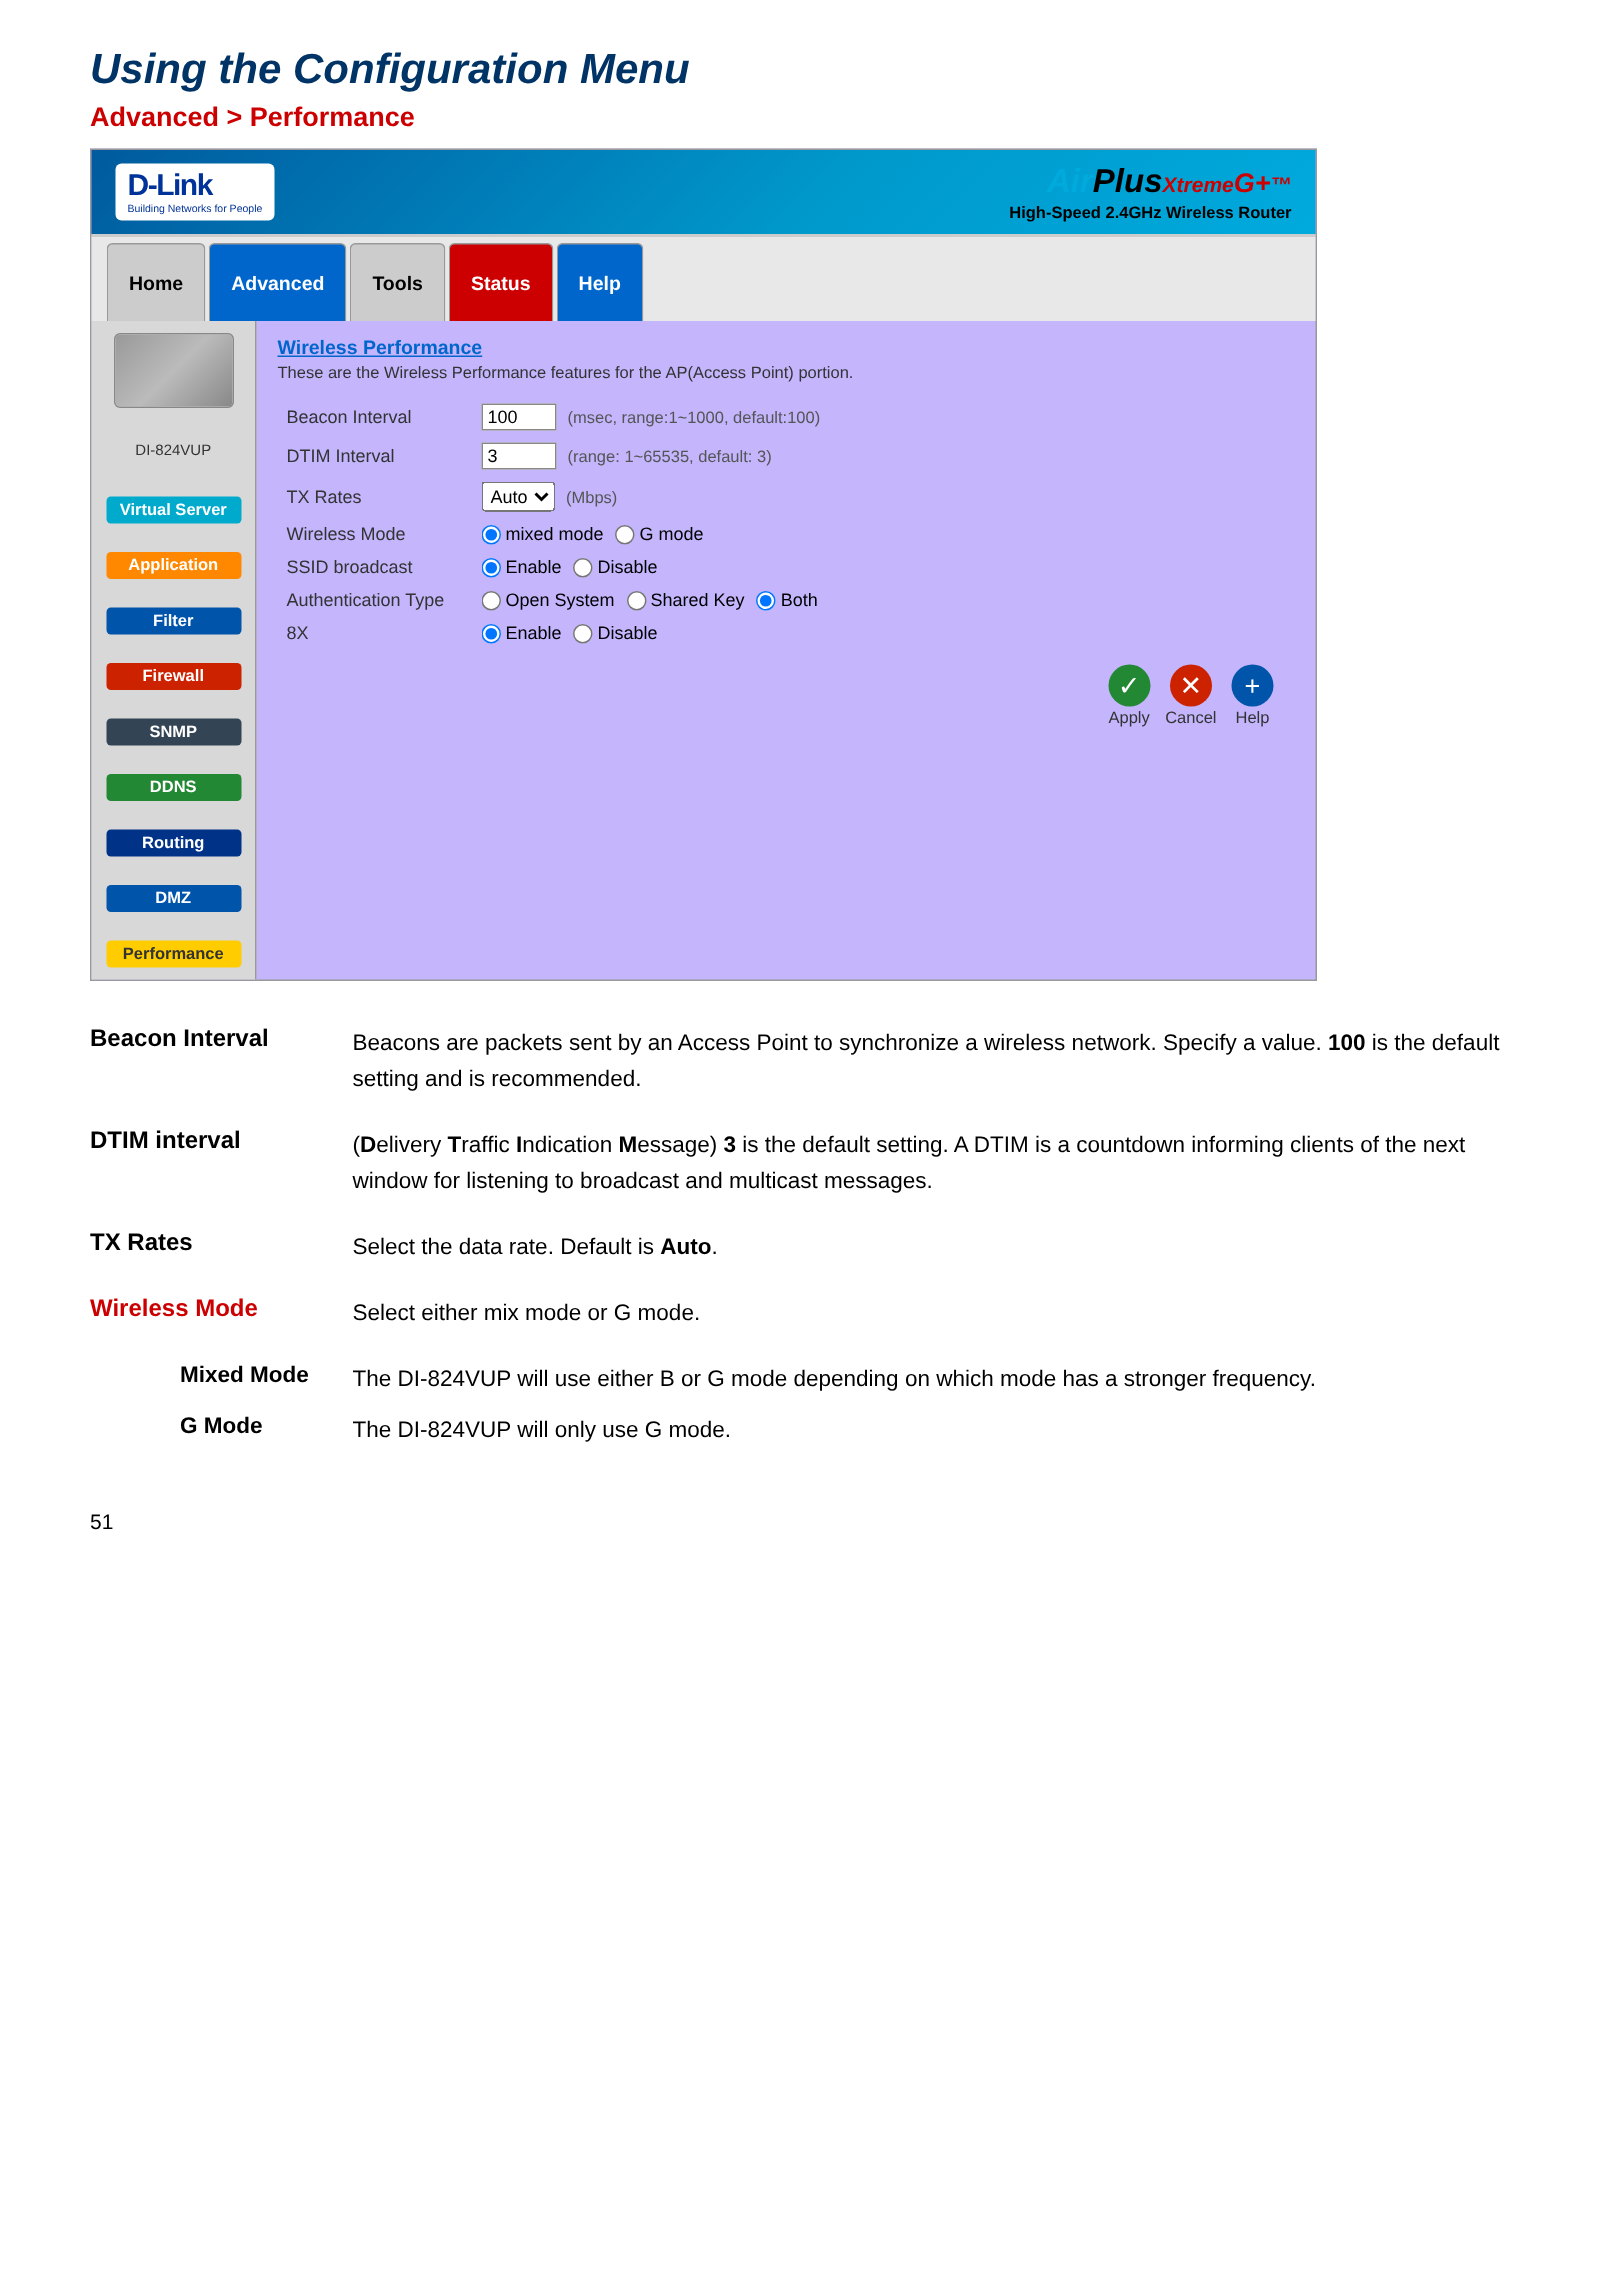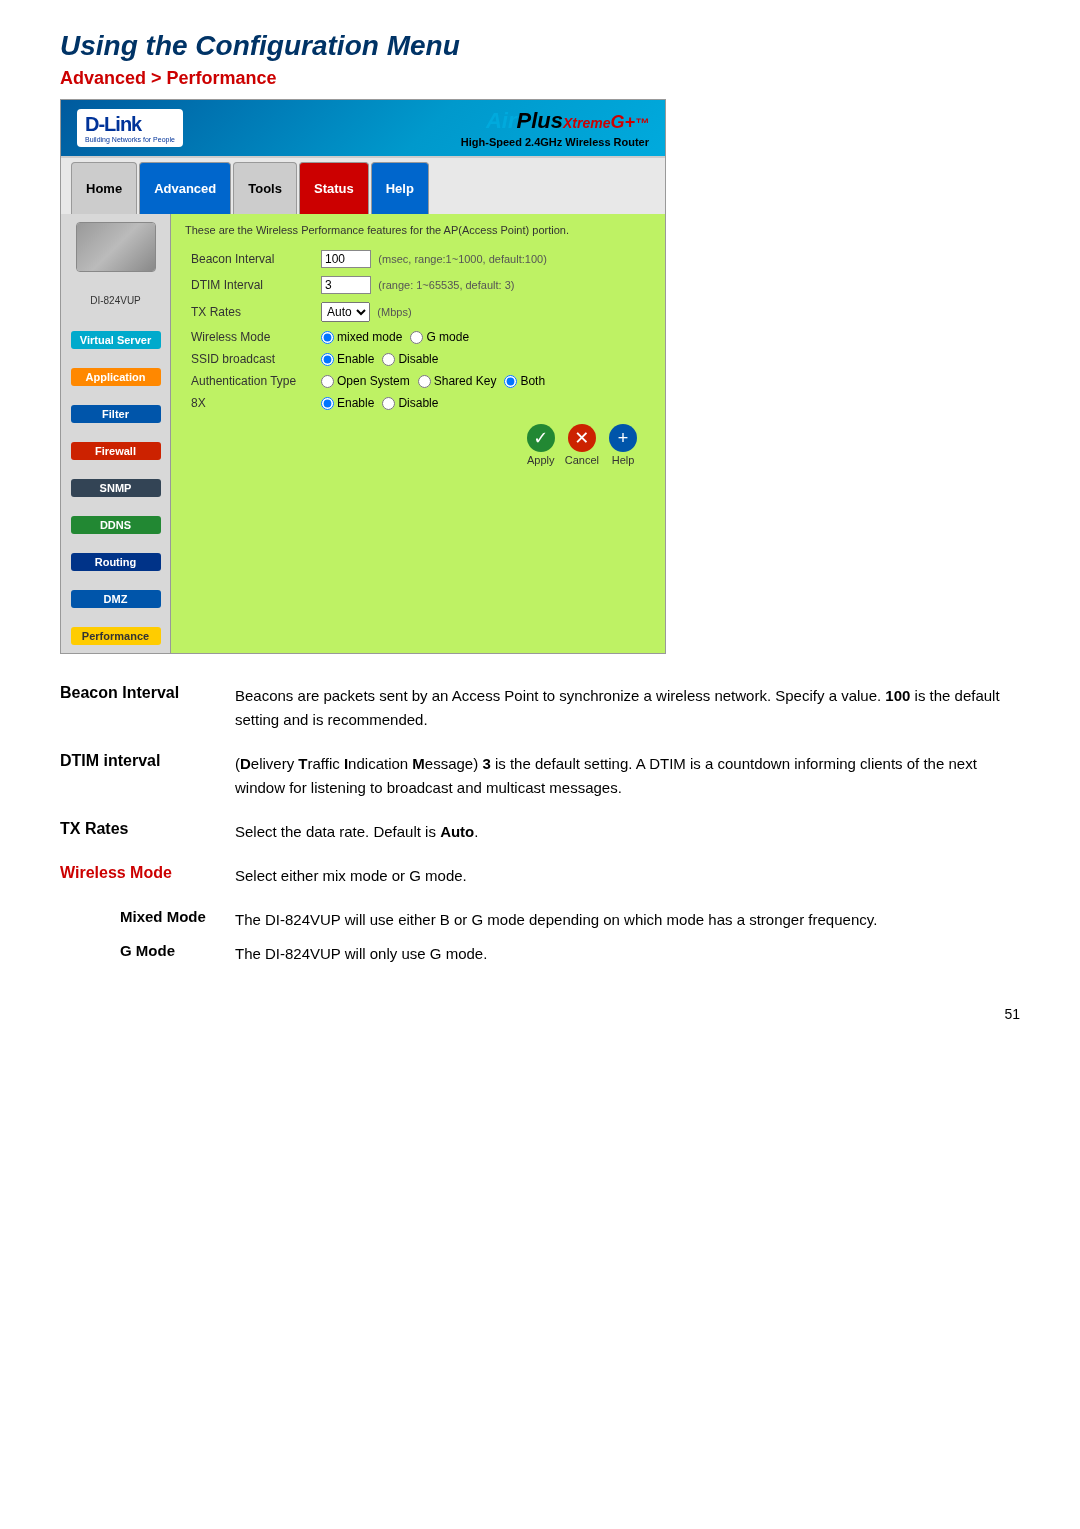--- a/index.html
+++ b/index.html
@@ -24,23 +24,23 @@
     .section-title {
       font-size: 18px;
       font-weight: bold;
       color: #cc0000;
       margin-bottom: 10px;
     }
 
     
     .router-ui {
       border: 1px solid #999;
-      width: 606px;
+      width: 818px;
       margin-bottom: 30px;
-      background: #bef264;
+      background: #c4b5fd;
     }
 
     
     .router-header {
       background: linear-gradient(135deg, #005a9e 0%, #0099cc 60%, #00aadd 100%);
       display: flex;
       align-items: center;
       justify-content: space-between;
       padding: 8px 16px;
       border-bottom: 2px solid #ccc;
@@ -328,21 +328,21 @@
       color: #000;
       padding-left: 60px;
     }
 
     .sub-def {
       font-size: 15px;
       line-height: 1.6;
     }
 
     .page-number {
-      text-align: right;
+      text-align: left;
       font-size: 14px;
       margin-top: 40px;
       color: #000;
     }
   </style>
 </head>
 <body>
 
 <h1 class="page-title">Using the Configuration Menu</h1>
 <h2 class="section-title">Advanced &gt; Performance</h2>
@@ -385,20 +385,21 @@
       <button class="sidebar-btn btn-blue">Filter</button>
       <button class="sidebar-btn btn-red">Firewall</button>
       <button class="sidebar-btn btn-dark">SNMP</button>
       <button class="sidebar-btn btn-green">DDNS</button>
       <button class="sidebar-btn btn-navy">Routing</button>
       <button class="sidebar-btn btn-blue">DMZ</button>
       <button class="sidebar-btn btn-perf">Performance</button>
     </div>
 
     <div class="main-panel">
+      <div class="panel-section-title">Wireless Performance</div>
       <div class="panel-desc">These are the Wireless Performance features for the AP(Access Point) portion.</div>
 
       <table class="form-table">
         <tbody>
             <tr>
           <td class="label-col">Beacon Interval</td>
           <td>
             <input type="text" value="100" style="">
             <span class="hint-text">(msec, range:1~1000, default:100)</span>
           </td>

